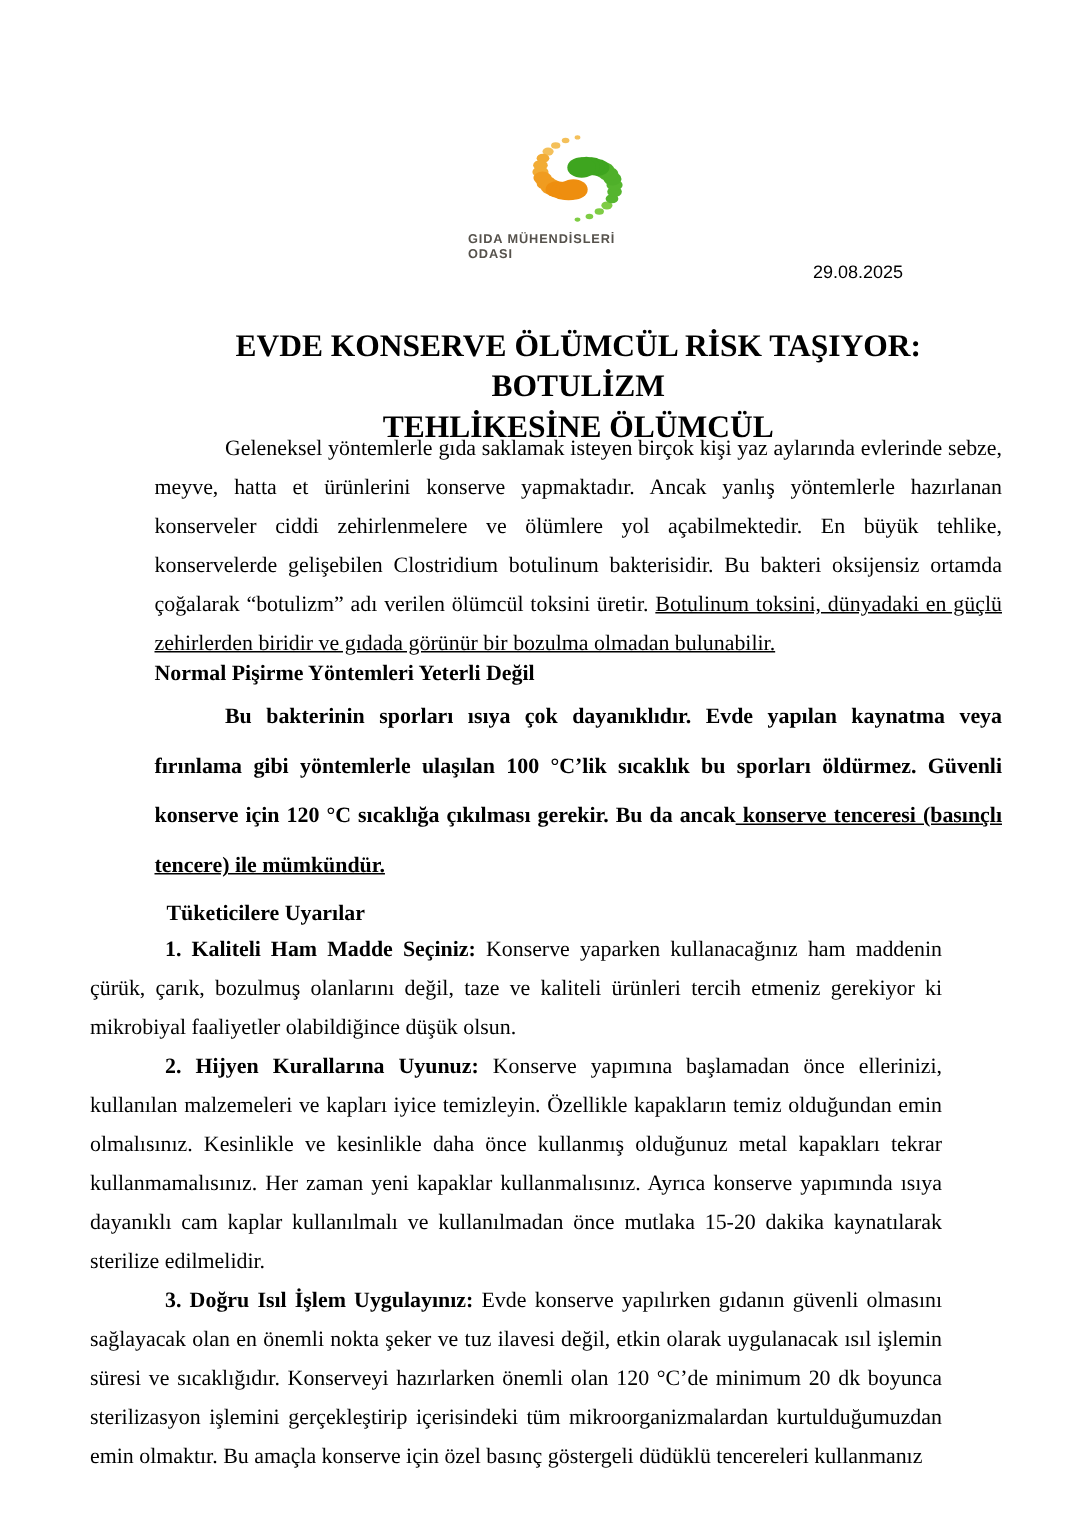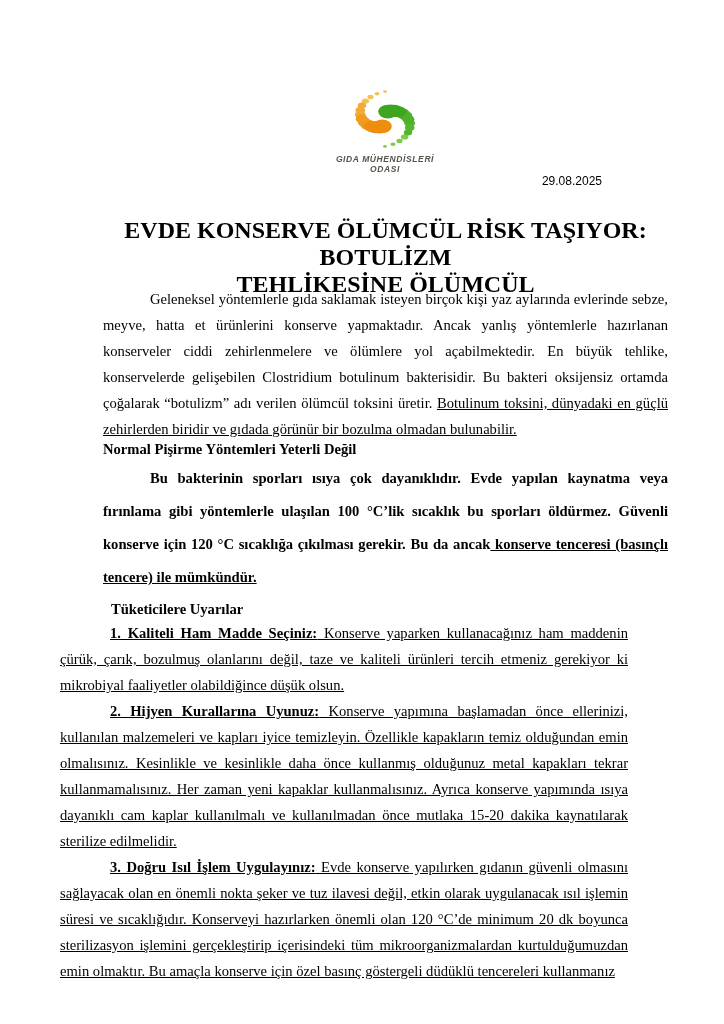--- a/index.html
+++ b/index.html
@@ -2,45 +2,45 @@
 <html><head>
 <meta charset="utf-8">
 <style>
   html,body{margin:0;padding:0;}
   body{
     width:724px;height:1024px;background:#ffffff;position:relative;
     font-family:"Liberation Serif", serif;color:#000;overflow:hidden;
   }
   .page{position:absolute;inset:0;}
   
-  .logo-wrap{position:absolute;left:312px;top:84px;width:146px;text-align:center;font-style:italic;}
+  .logo-wrap{position:absolute;left:312px;top:84px;width:146px;}
   .logo-wrap svg{display:block;margin:0 auto;}
   .logo-text{
     margin-top:1px;font-family:"Liberation Sans", sans-serif;font-weight:bold;
     font-size:8.5px;line-height:9.5px;color:#56524c;letter-spacing:0.6px;
   }
   
   .date{
     position:absolute;top:174px;left:103px;width:499px;text-align:right;
     font-family:"Liberation Sans", sans-serif;font-size:12px;
   }
   
   .title{
     position:absolute;top:217px;left:103px;width:565px;text-align:center;
-    font-weight:bold;font-size:24px;line-height:27px;
+    font-weight:bold;font-size:21px;line-height:27px;
   }
   
   .intro{position:absolute;left:103px;top:286px;width:565px;font-size:14.6px;line-height:26px;text-align:justify;}
   .intro p,.intro div{margin:0;padding:0;}
   #p1{position:absolute;top:0;left:0;right:0;text-indent:47px;}
   #h1{position:absolute;top:150px;left:0;right:16px;font-weight:bold;text-align:left;}
   #p2{position:absolute;top:176px;left:0;right:0;text-indent:47px;line-height:33px;font-weight:bold;}
   #h2{position:absolute;top:310px;left:0;right:0;font-weight:bold;text-align:left;text-indent:8px;}
   
-  .items{position:absolute;left:60px;top:620px;width:568px;font-size:14.6px;line-height:26px;text-align:justify;text-decoration:underline;}
+  .items{position:absolute;left:60px;top:620px;width:568px;font-size:14.6px;line-height:26px;text-align:justify;}
   .items p{margin:0;padding:0;text-indent:50px;}
   .u{text-decoration:underline;}
   b{font-weight:bold;}
 </style>
 </head>
 <body>
 
 <div class="page">
 
   <div class="logo-wrap">

